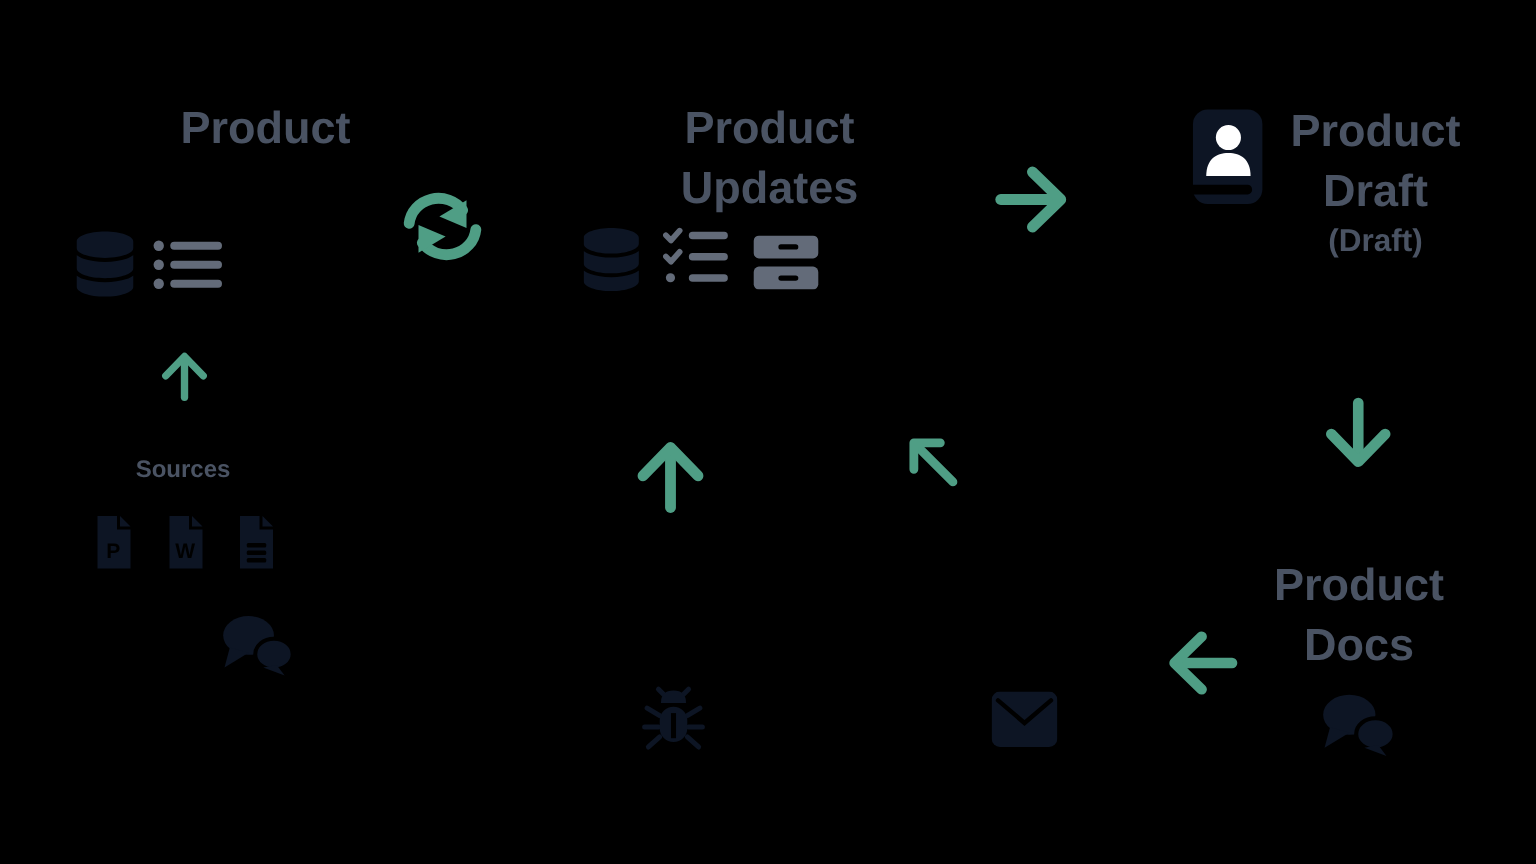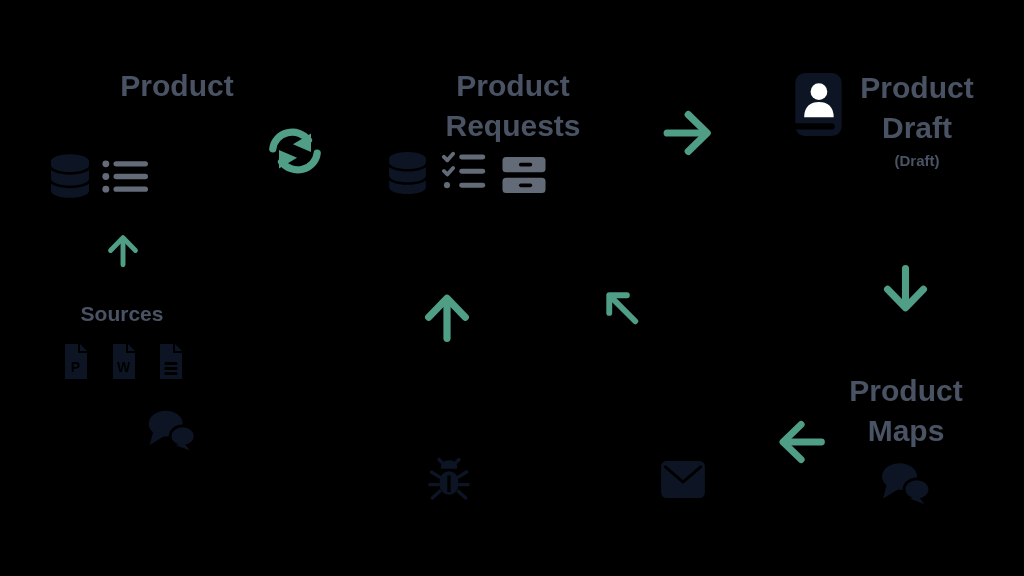--- a/index.html
+++ b/index.html
@@ -4,22 +4,22 @@
 <style>
   :root{
     --bg:#000000; --title:#4a5363; --green:#4f9e85;
     --dark:#0d1524; --gray:#636b79; --white:#ffffff;
   }
   html,body{margin:0;padding:0;background:var(--bg);}
   .canvas{position:relative;width:1024px;height:576px;background:var(--bg);
           overflow:hidden;font-family:"Liberation Sans",sans-serif;}
   .node-title{position:absolute;text-align:center;color:var(--title);
               font-weight:700;font-size:30px;line-height:40px;}
-  .subtitle{font-size:15px;line-height:24px;margin-top:1px;}
-  .small-label{font-size:21px;line-height:22px;}
+  .subtitle{font-size:21px;line-height:24px;margin-top:1px;}
+  .small-label{font-size:16px;line-height:22px;}
   .icon{position:absolute;}
   .icon svg{display:block;width:100%;height:100%;}
   .f-dark{fill:var(--dark);} .f-gray{fill:var(--gray);} .f-green{fill:var(--green);}
   .f-white{fill:var(--white);} .f-bg{fill:var(--bg);}
   .s-green{stroke:var(--green);fill:none;stroke-linecap:round;stroke-linejoin:round;}
   .s-gray{stroke:var(--gray);fill:none;stroke-linecap:round;stroke-linejoin:round;}
   .s-bg{stroke:var(--bg);fill:none;stroke-linecap:round;}
   .s-dark{stroke:var(--dark);fill:none;stroke-linecap:round;}
   .letter{fill:var(--bg);font-family:"Liberation Sans",sans-serif;font-weight:700;font-size:28px;}
 </style>
@@ -57,21 +57,21 @@
       </g>
       <g transform="rotate(180 60 60)">
         <path class="s-green" stroke-width="14" d="M17 56 A 38 36 0 0 1 86 39"></path>
         <polygon class="f-green" points="91,26 91,62 56,47"></polygon>
       </g>
     </svg>
   </div>
 
   <div class="node-title" style="left:393px;top:66px;width:240px">
     <div>Product</div>
-    <div>Requests</div>
+    <div>Updates</div>
   </div>
 
   <div class="icon" style="left:389px;top:152px;width:37px;height:42px">
     <svg viewBox="0 0 448 512">
         <path class="f-dark" d="M448 80v48c0 44.2-100.3 80-224 80S0 172.2 0 128V80C0 35.8 100.3 0 224 0S448 35.8 448 80zM393.2 214.7c20.8-7.4 39.9-16.9 54.8-28.6V288c0 44.2-100.3 80-224 80S0 332.2 0 288V186.1c14.9 11.8 34 21.2 54.8 28.6C99.7 230.7 159.5 240 224 240s124.3-9.3 169.2-25.3zM0 346.1c14.9 11.8 34 21.2 54.8 28.6C99.7 390.7 159.5 400 224 400s124.3-9.3 169.2-25.3c20.8-7.4 39.9-16.9 54.8-28.6V432c0 44.2-100.3 80-224 80S0 476.2 0 432V346.1z"></path>
       </svg>
   </div>
 
   <div class="icon" style="left:442px;top:151px;width:44px;height:40px">
     <svg viewBox="0 0 115 100">
@@ -117,21 +117,21 @@
 
   <div class="icon" style="left:881px;top:261px;width:49px;height:61px">
     <svg viewBox="0 0 90 100">
       <path class="s-green" stroke-width="13" d="M45 8 V 70"></path>
       <path class="s-green" stroke-width="13" d="M12 46 L45 80 L78 46"></path>
     </svg>
   </div>
 
   <div class="node-title" style="left:816px;top:371px;width:180px">
     <div>Product</div>
-    <div>Maps</div>
+    <div>Docs</div>
   </div>
 
   <div class="icon" style="left:879px;top:460px;width:53px;height:44px">
     <svg viewBox="0 0 110 96">
       <ellipse class="f-dark" cx="42" cy="36" rx="38" ry="29"></ellipse>
       <polygon class="f-dark" points="14,54 6,84 42,62"></polygon>
       <ellipse class="f-dark" cx="80" cy="64" rx="28" ry="23" stroke="var(--bg)" stroke-width="6"></ellipse>
       <polygon class="f-dark" points="84,80 96,96 64,84"></polygon>
     </svg>
   </div>

